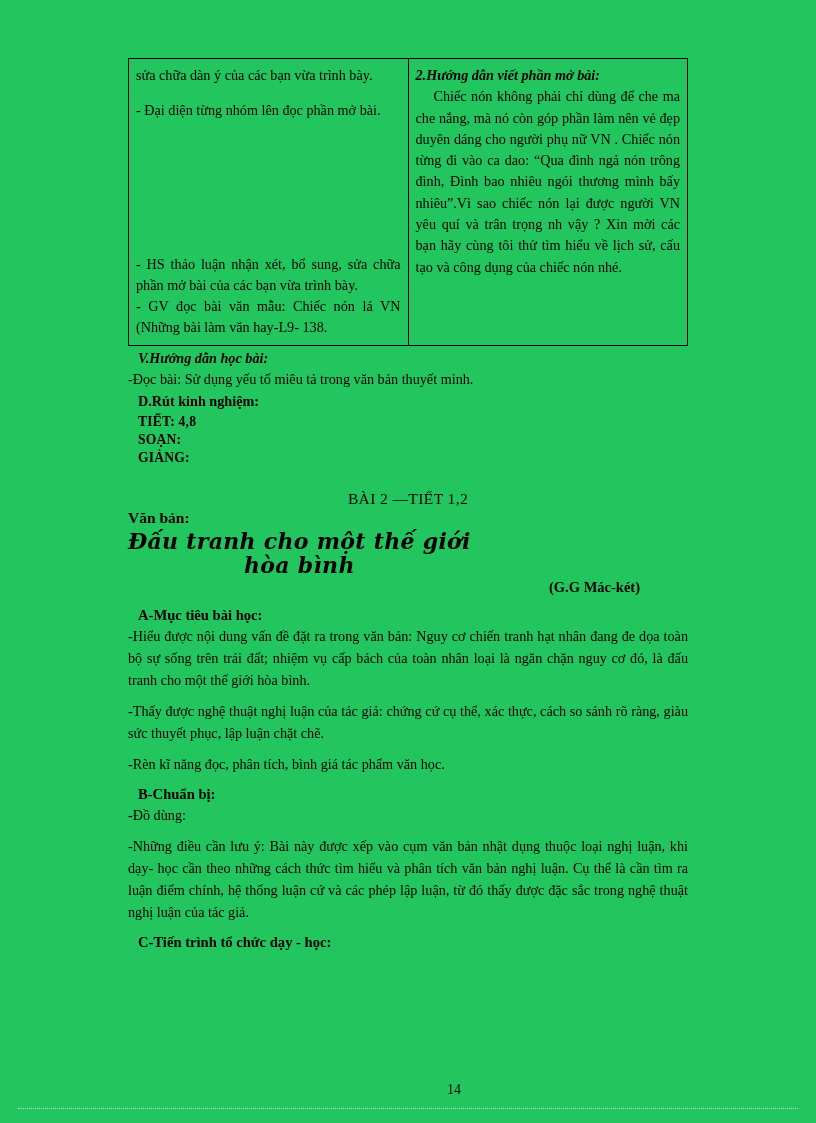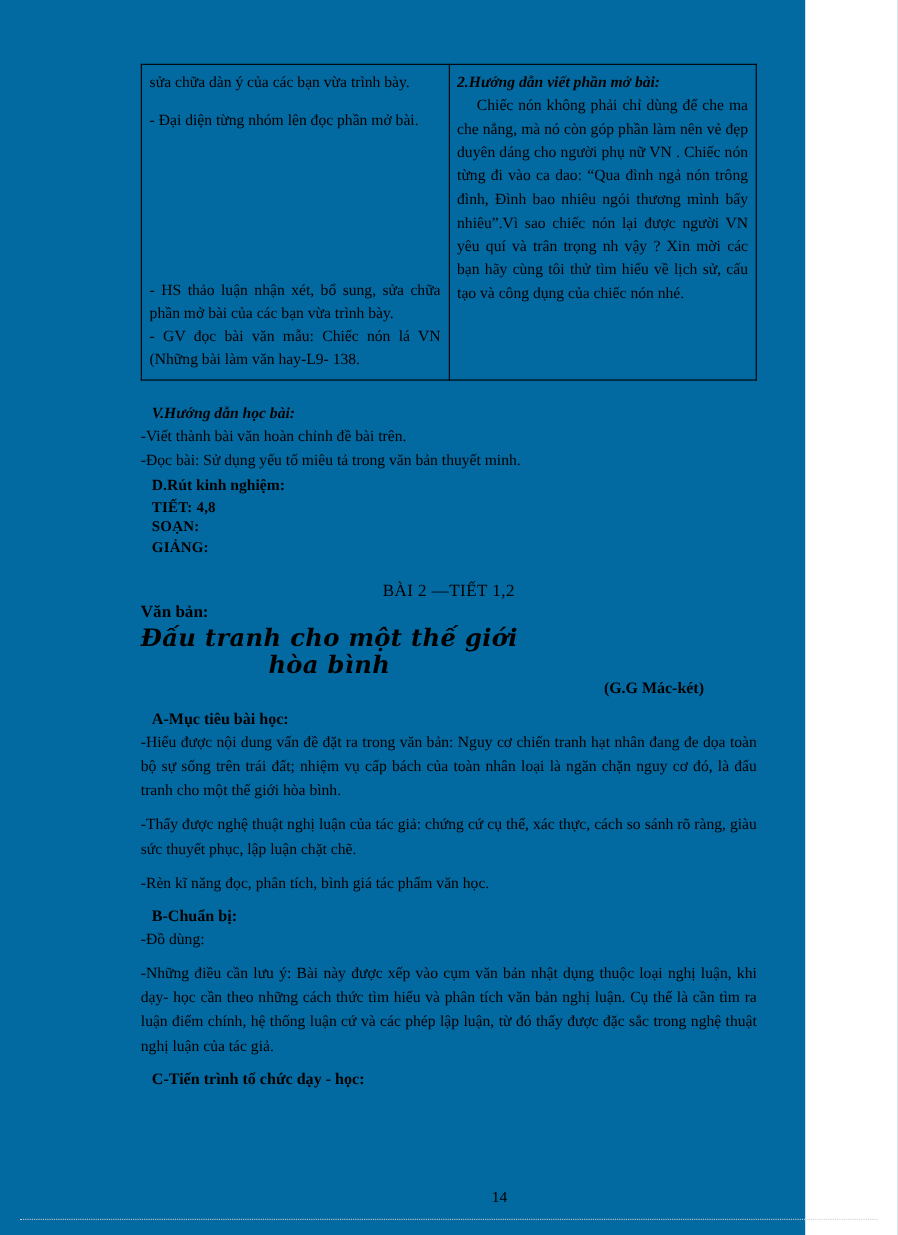--- a/index.html
+++ b/index.html
@@ -11,23 +11,23 @@
     width: 816px;
     height: 1123px;
     position: relative;
     font-family: "Liberation Serif", serif;
     color: #000000;
     overflow: hidden;
   }
   .page {
     position: absolute;
     left: 0; top: 0;
-    width: 732px;
+    width: 816px;
     height: 1123px;
-    background: #0369a1;
+    background: #22c55e;
   }
   .content {
     position: absolute;
     left: 128px;
     top: 58px;
     width: 560px;
   }
 
   
   table.lesson-table {
@@ -53,21 +53,21 @@
   .cell-p.tight { margin-bottom: 0; }
   .cell-p.indent { text-indent: 18px; }
   .spacer-lg { height: 118px; }
 
   .bold-italic {
     font-weight: bold;
     font-style: italic;
   }
 
   
-  .after-table { margin-top: 20px; }
+  .after-table { margin-top: 2px; }
   .line {
     margin: 0;
     font-size: 14.2px;
     line-height: 1.52;
     text-align: justify;
   }
   .line.bi {
     font-weight: bold;
     font-style: italic;
     margin-left: 10px;
@@ -181,21 +181,20 @@
         <td class="col-right">
           <p class="cell-p tight bold-italic">2.Hướng  dẫn viết phần mở bài:</p>
           <p class="cell-p indent tight">Chiếc nón không phải chỉ dùng để che ma  che nắng, mà nó còn góp phần làm nên vẻ đẹp duyên dáng cho người  phụ nữ VN . Chiếc nón từng đi vào ca dao: “Qua đình ngả nón trông đình, Đình bao nhiêu ngói thương   mình bấy nhiêu”.Vì sao chiếc nón lại được  người  VN yêu quí và trân trọng nh  vậy ? Xin mời các bạn hãy cùng tôi thử tìm hiểu về lịch sử, cấu tạo và công dụng của chiếc nón nhé.</p>
         </td>
       </tr>
     </tbody>
       </table>
 
     <div class="after-table">
       <p class="line bi">V.Hướng  dẫn học bài:</p>
-      <p class="line">-Viết thành bài văn hoàn chỉnh đề bài trên.</p>
       <p class="line">-Đọc bài: Sử dụng yếu tố miêu tả trong văn bản thuyết minh.</p>
       <p class="line b">D.Rút kinh nghiệm:</p>
       <p class="line b-small">TIẾT: 4,8</p>
       <p class="line b-small">SOẠN:</p>
       <p class="line b-small">GIẢNG:</p>
     </div>
 
     <div class="title-block">
       <div class="title-main">BÀI 2 —TIẾT 1,2</div>
       <div class="title-row">

